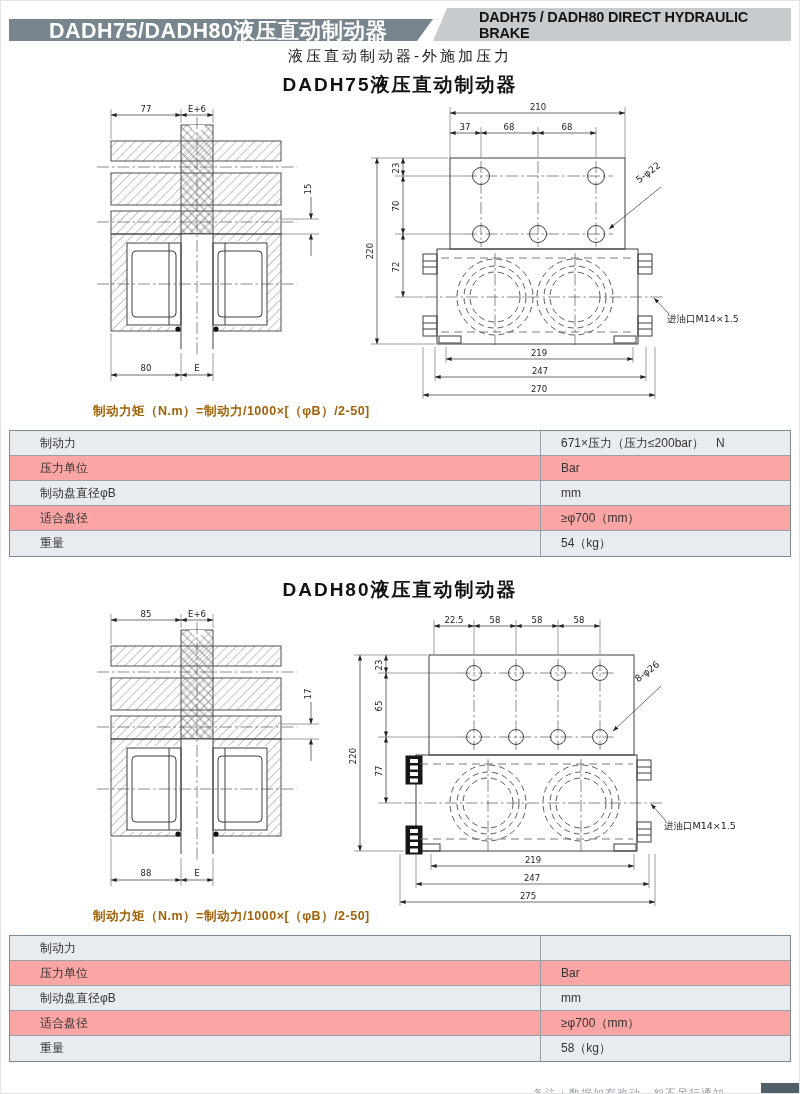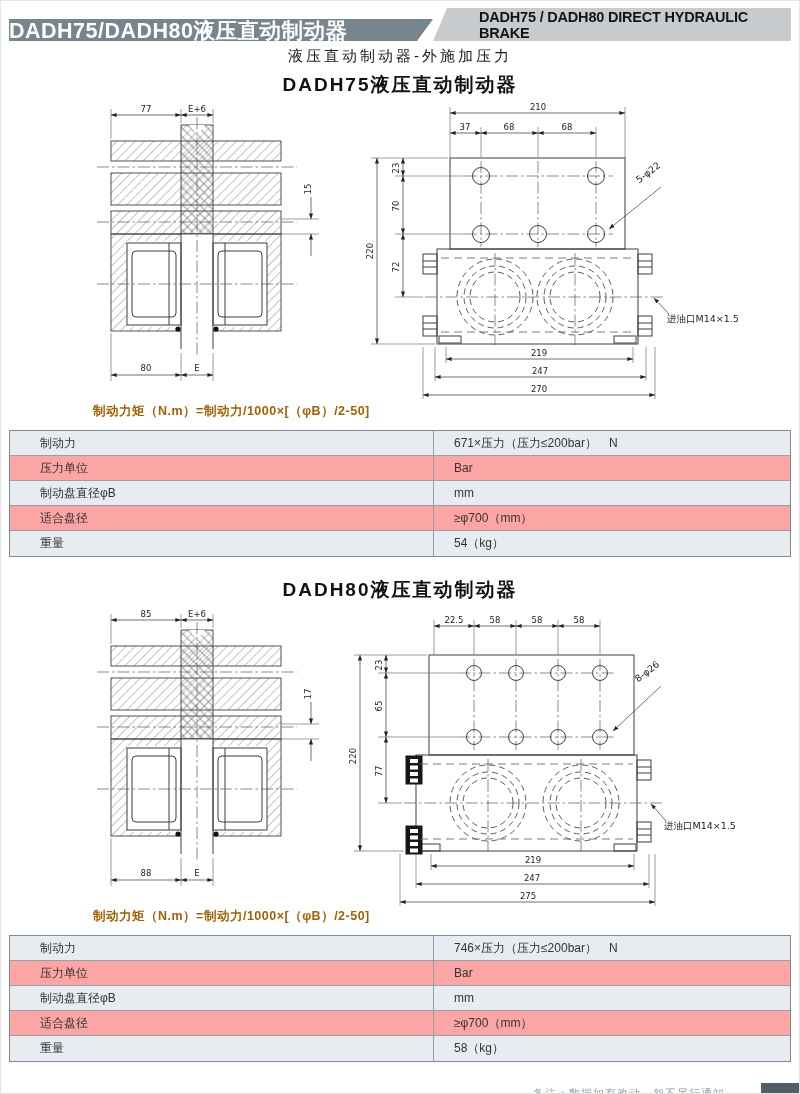--- a/index.html
+++ b/index.html
@@ -3,21 +3,21 @@
 <meta charset="utf-8">
 <style>
   * { margin:0; padding:0; box-sizing:border-box; }
   body { background:#fff; font-family:"Liberation Sans","DejaVu Sans",sans-serif; }
   .page { position:relative; width:800px; height:1094px; background:#fff; overflow:hidden; border:1px solid #e3e6e8; }
 
   
   .banner { position:relative; height:33px; margin:7px 8px 0 8px; }
   .banner-left { position:absolute; left:0; top:11px; bottom:0; width:434px; background:#76858e;
     clip-path:polygon(0 0, 424px 0, 408px 100%, 0 100%);
-    display:flex; align-items:center; 
+    display:flex; align-items:center; padding-left:40px;
     color:#fff; font-weight:bold; font-size:21.5px; letter-spacing:0.5px; }
   .banner-right { position:absolute; left:424px; right:0; top:0; bottom:0; background:#c7cbce;
     clip-path:polygon(14px 0, 100% 0, 100% 100%, 0 100%);
     display:flex; align-items:flex-end; padding-left:46px;
     color:#141414; font-weight:bold; font-size:14.5px; letter-spacing:-0.2px; }
 
   
   .intro { margin-top:6px; text-align:center; font-size:15px; color:#1c1c1c; letter-spacing:3px; }
   .sec-title { text-align:center; font-weight:bold; font-size:19px; color:#111; letter-spacing:2px; margin-top:6px; }
   .sec-title.second { margin-top:20px; }
@@ -46,21 +46,21 @@
   .bd { fill:#111; }
   .blk { fill:#161616; stroke:#161616; }
   .blkw { fill:#fff; }
 
   
   .spec-table { margin:10px 8px 0 8px; border:1px solid #7f8a92; }
   .trow { display:flex; height:25px; border-bottom:1px solid #97a0a8; background:#fca5a5; }
   .trow:last-child { border-bottom:none; }
   .trow.shade { background:#e8ecf1; }
   .tcell { display:flex; align-items:center; font-size:12px; color:#333; }
-  .tcell.tlabel { width:424px; padding-left:30px; border-right:1px solid #97a0a8; }
+  .tcell.tlabel { width:531px; padding-left:30px; border-right:1px solid #97a0a8; }
   .tcell.tvalue { flex:1; padding-left:20px; }
 
   
   .foot-note { position:absolute; left:532px; top:1085px; font-size:11px; color:#9aa1a7; letter-spacing:1px; white-space:nowrap; }
   .foot-tab { position:absolute; right:0; bottom:0; width:38px; height:10px; background:#4f5f69; }
 </style>
 </head>
 <body>
 
 <svg width="0" height="0" style="position:absolute" aria-hidden="true">
@@ -469,21 +469,20 @@
         <text class="dt start" x="318" y="223">进油口M14×1.5</text>
       </g>
     </svg>
   </div>
 
   <div class="formula">制动力矩（N.m）=制动力/1000×[（φB）/2-50]</div>
 
   <div class="spec-table">
     <div class="trow shade">
       <div class="tcell tlabel">制动力</div>
-      <div class="tcell tvalue">746×压力（压力≤200bar）　N</div>
     </div>
     <div class="trow">
       <div class="tcell tlabel">压力单位</div>
       <div class="tcell tvalue">Bar</div>
     </div>
     <div class="trow shade">
       <div class="tcell tlabel">制动盘直径φB</div>
       <div class="tcell tvalue">mm</div>
     </div>
     <div class="trow">

